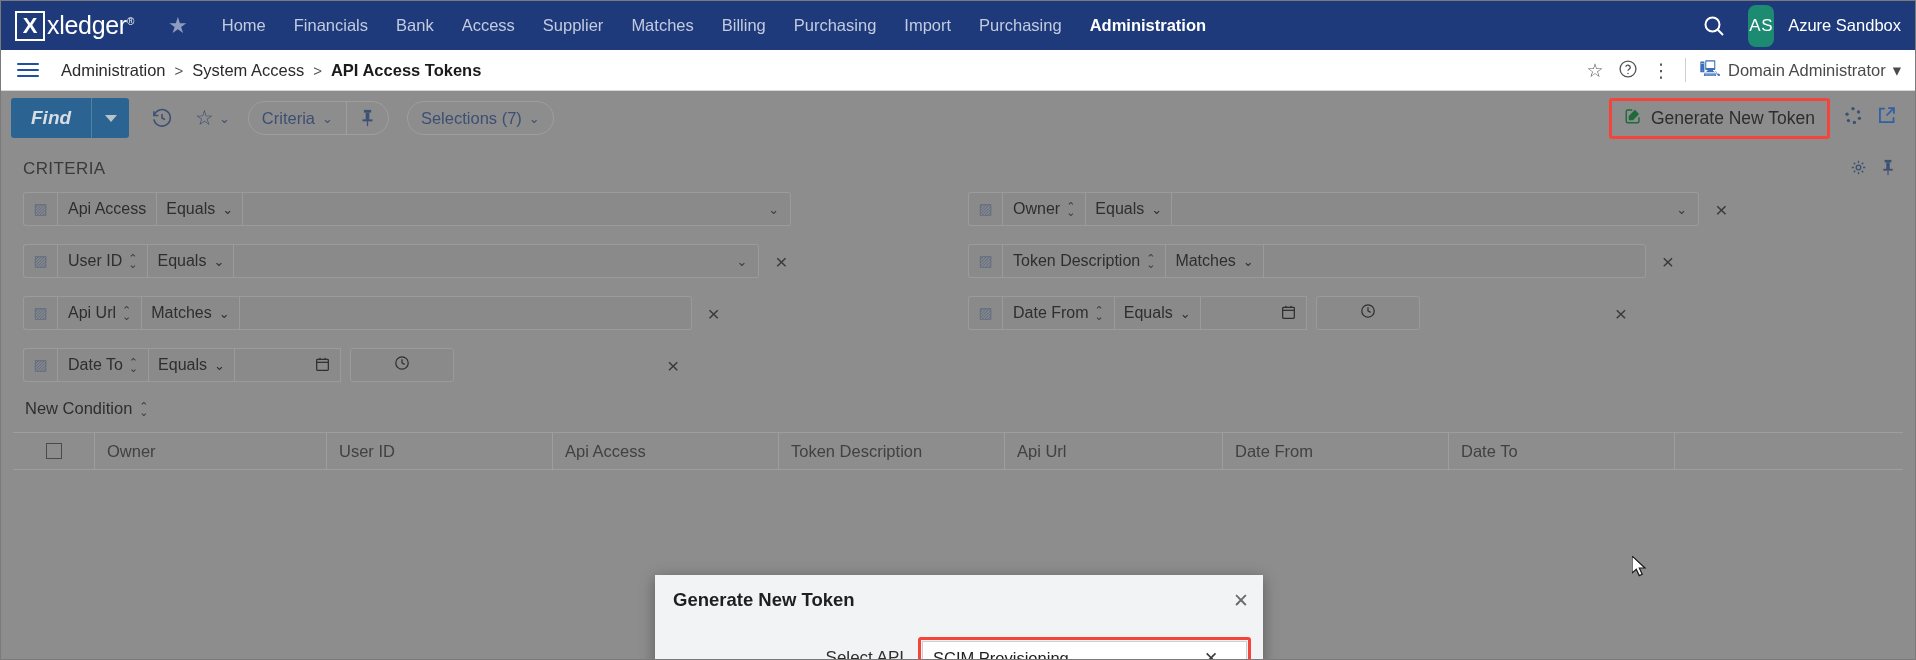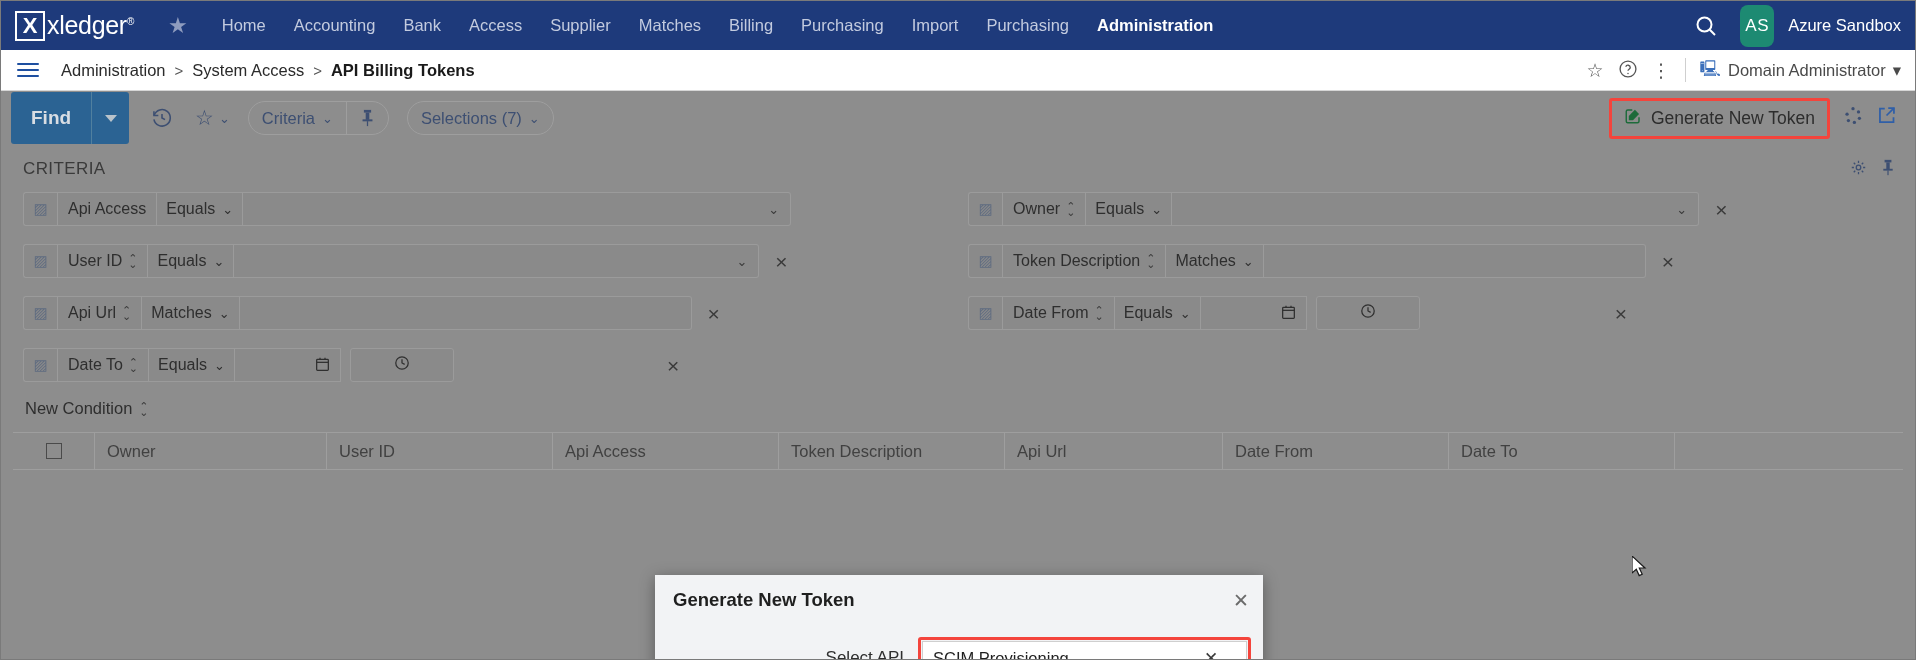--- a/index.html
+++ b/index.html
@@ -43,21 +43,21 @@
   }
   .navitem.active { color:#ffffff; font-weight: 700; }
   .topnav-right {
     margin-left:auto; display:flex; align-items:center; gap: 0;
   }
   .search-ic {
     color:#fff; font-size: 22px; margin-right: 22px; cursor:pointer;
     display:flex; align-items:center;
   }
   .avatar {
-    width: 34px; height: 42px; border-radius: 8px; background:#1d8a72;
+    width: 26px; height: 42px; border-radius: 8px; background:#1d8a72;
     color:#fff; display:flex; align-items:center; justify-content:center;
     font-size: 17px; letter-spacing:0.5px; cursor:pointer;
   }
   .tenant { color:#fff; font-size:16.5px; margin-left: 14px; white-space:nowrap; }
 
   
   .crumbbar {
     height: 41px; background: #fff; display:flex; align-items:center;
     border-bottom: 1px solid #d6d6d6; padding: 0 14px 0 16px;
     position:relative; z-index: 55;
@@ -75,21 +75,21 @@
   .cb-divider { width:1px; height:24px; background:#cfcfcf; }
   .domain-admin { font-size:16.5px; color:#4a4a4a; cursor:pointer; display:flex; align-items:center; gap:7px;}
   .monitor-ic { font-size:16px; color:#3b6fba; }
 
   
   .appbody { position: relative; background: #8d8d8d; height: 569px; }
 
   .toolbar {
     height: 54px; display:flex; align-items:center; padding: 0 14px 0 10px;
   }
-  .findgrp { display:flex; height:52px; }
+  .findgrp { display:flex; height:40px;font-style:italic; }
   .find-main {
     background:#2b6393; color:#d8dde3; font-size:19px; font-weight:600;
     padding: 0 20px; display:flex; align-items:center; border-radius:3px 0 0 3px;
     cursor:pointer;
   }
   .find-arrow {
     background:#2b6393; width:38px; border-radius:0 3px 3px 0;
     display:flex; align-items:center; justify-content:center; cursor:pointer;
     border-left:1px solid #51809f;
   }
@@ -214,21 +214,21 @@
 <body>
 
 <div class="topnav">
   <div class="logo-box">
     <div class="logo-mark">X</div>
     <div class="logo-word"><span>xledger</span><sup>®</sup></div>
   </div>
   <div class="star-fav">★</div>
 
   <div class="navitem">Home</div>
-  <div class="navitem">Accounting</div>
+  <div class="navitem">Financials</div>
   <div class="navitem">Bank</div>
   <div class="navitem">Access</div>
   <div class="navitem">Supplier</div>
   <div class="navitem">Matches</div>
   <div class="navitem">Billing</div>
   <div class="navitem">Purchasing</div>
   <div class="navitem">Import</div>
   <div class="navitem">Purchasing</div>
   <div class="navitem active">Administration</div>
 
@@ -248,21 +248,21 @@
   <div class="hamburger">
     <span></span>
       <span></span>
       <span></span>
   </div>
   <div class="crumbs">
     <span class="crumb">Administration</span>
     <span class="crumb-sep">&gt;</span>
     <span class="crumb">System Access</span>
     <span class="crumb-sep">&gt;</span>
-    <span class="crumb last">API Billing Tokens</span>
+    <span class="crumb last">API Access Tokens</span>
   </div>
   <div class="crumbbar-right">
     <div class="cb-ic">☆</div>
     <div class="cb-ic">
       <svg width="20" height="20" viewBox="0 0 24 24" fill="none" stroke="#555" stroke-width="1.6">
         <circle cx="12" cy="12" r="9.5"></circle>
           <path d="M9.3 9.2a2.8 2.8 0 0 1 5.4 1c0 1.9-2.7 2.1-2.7 3.8"></path>
           <circle cx="12" cy="17.3" r="0.9" fill="#555" stroke="none"></circle>
       </svg>
     </div>

